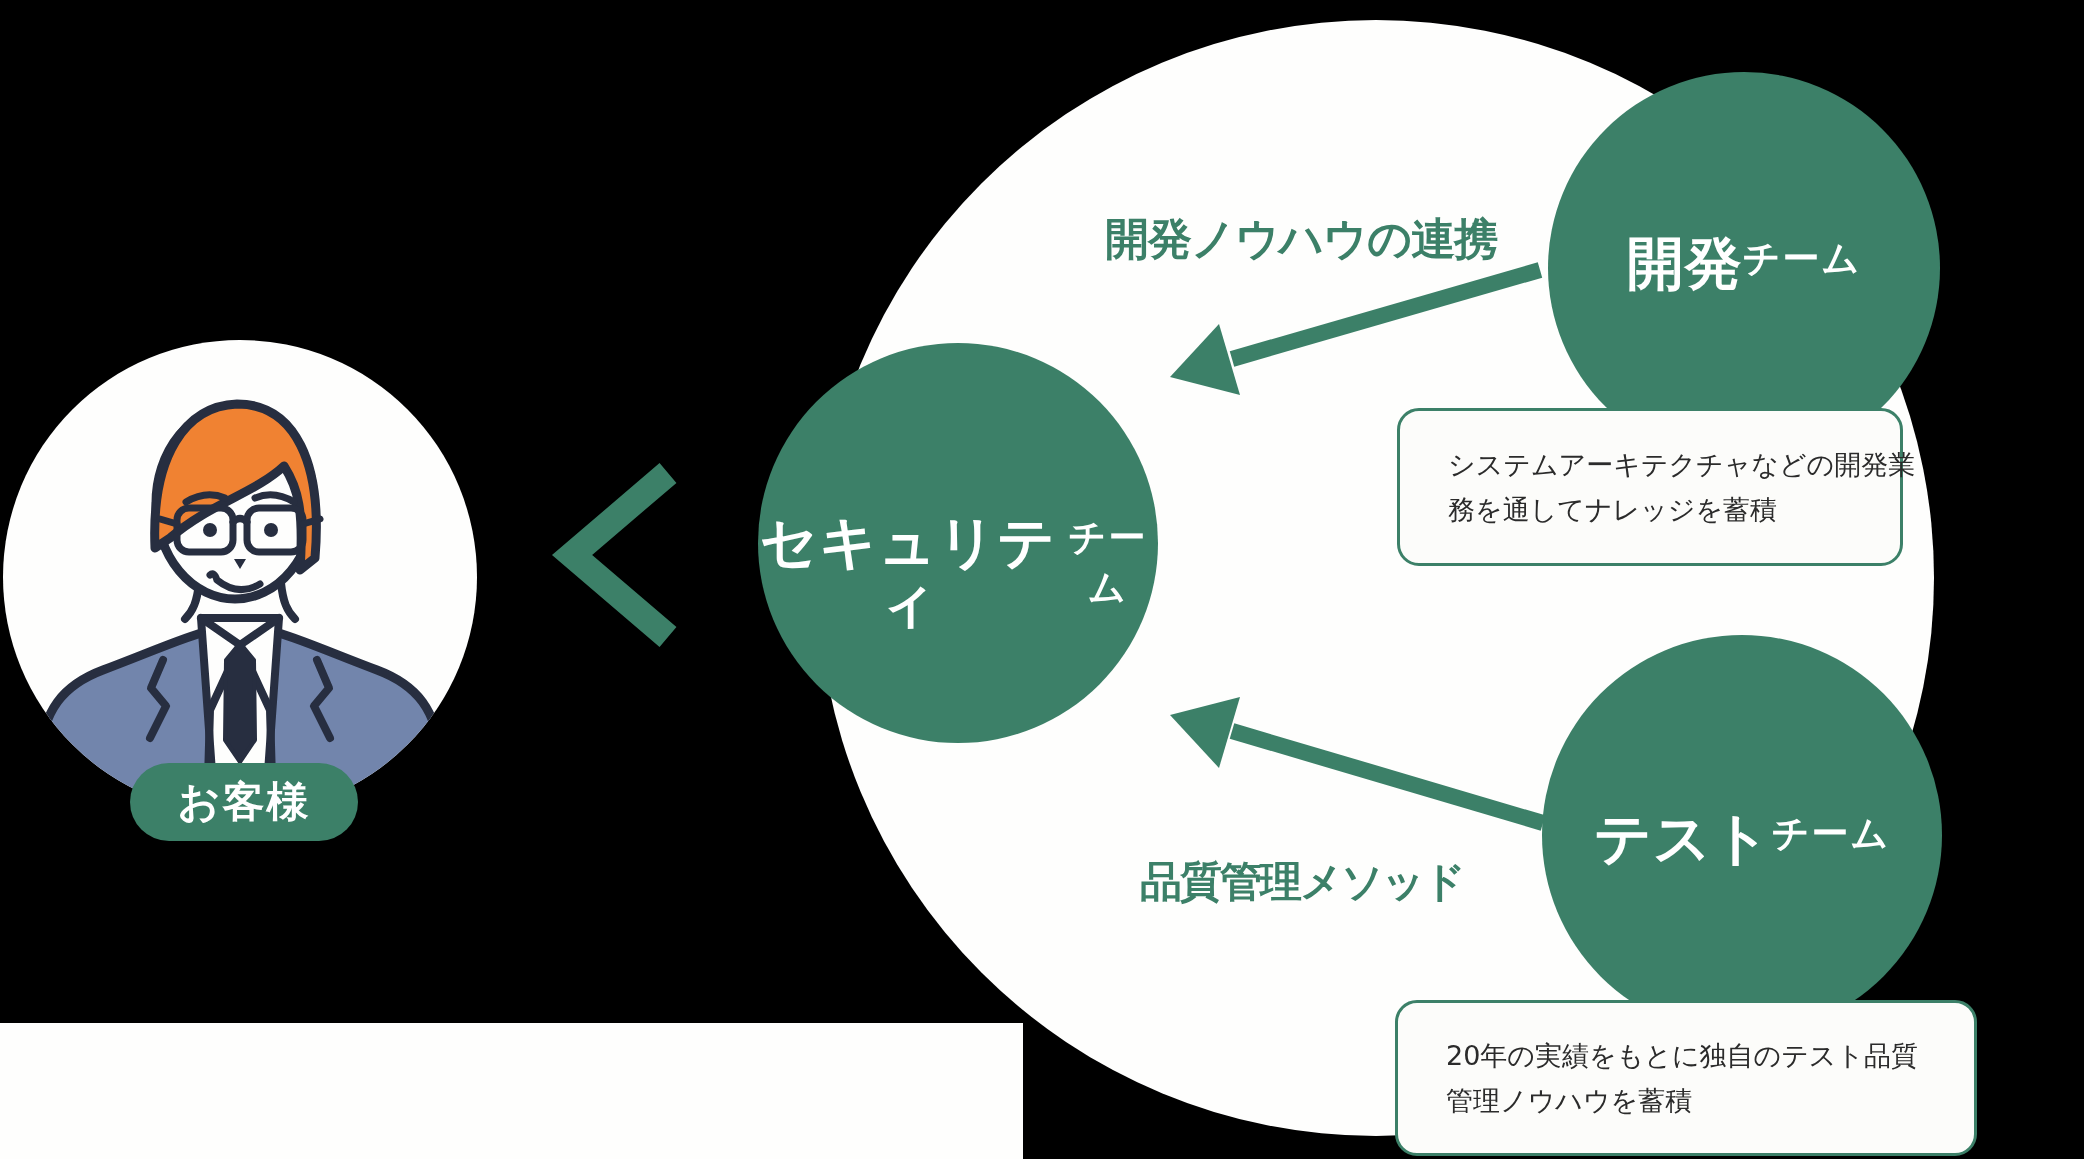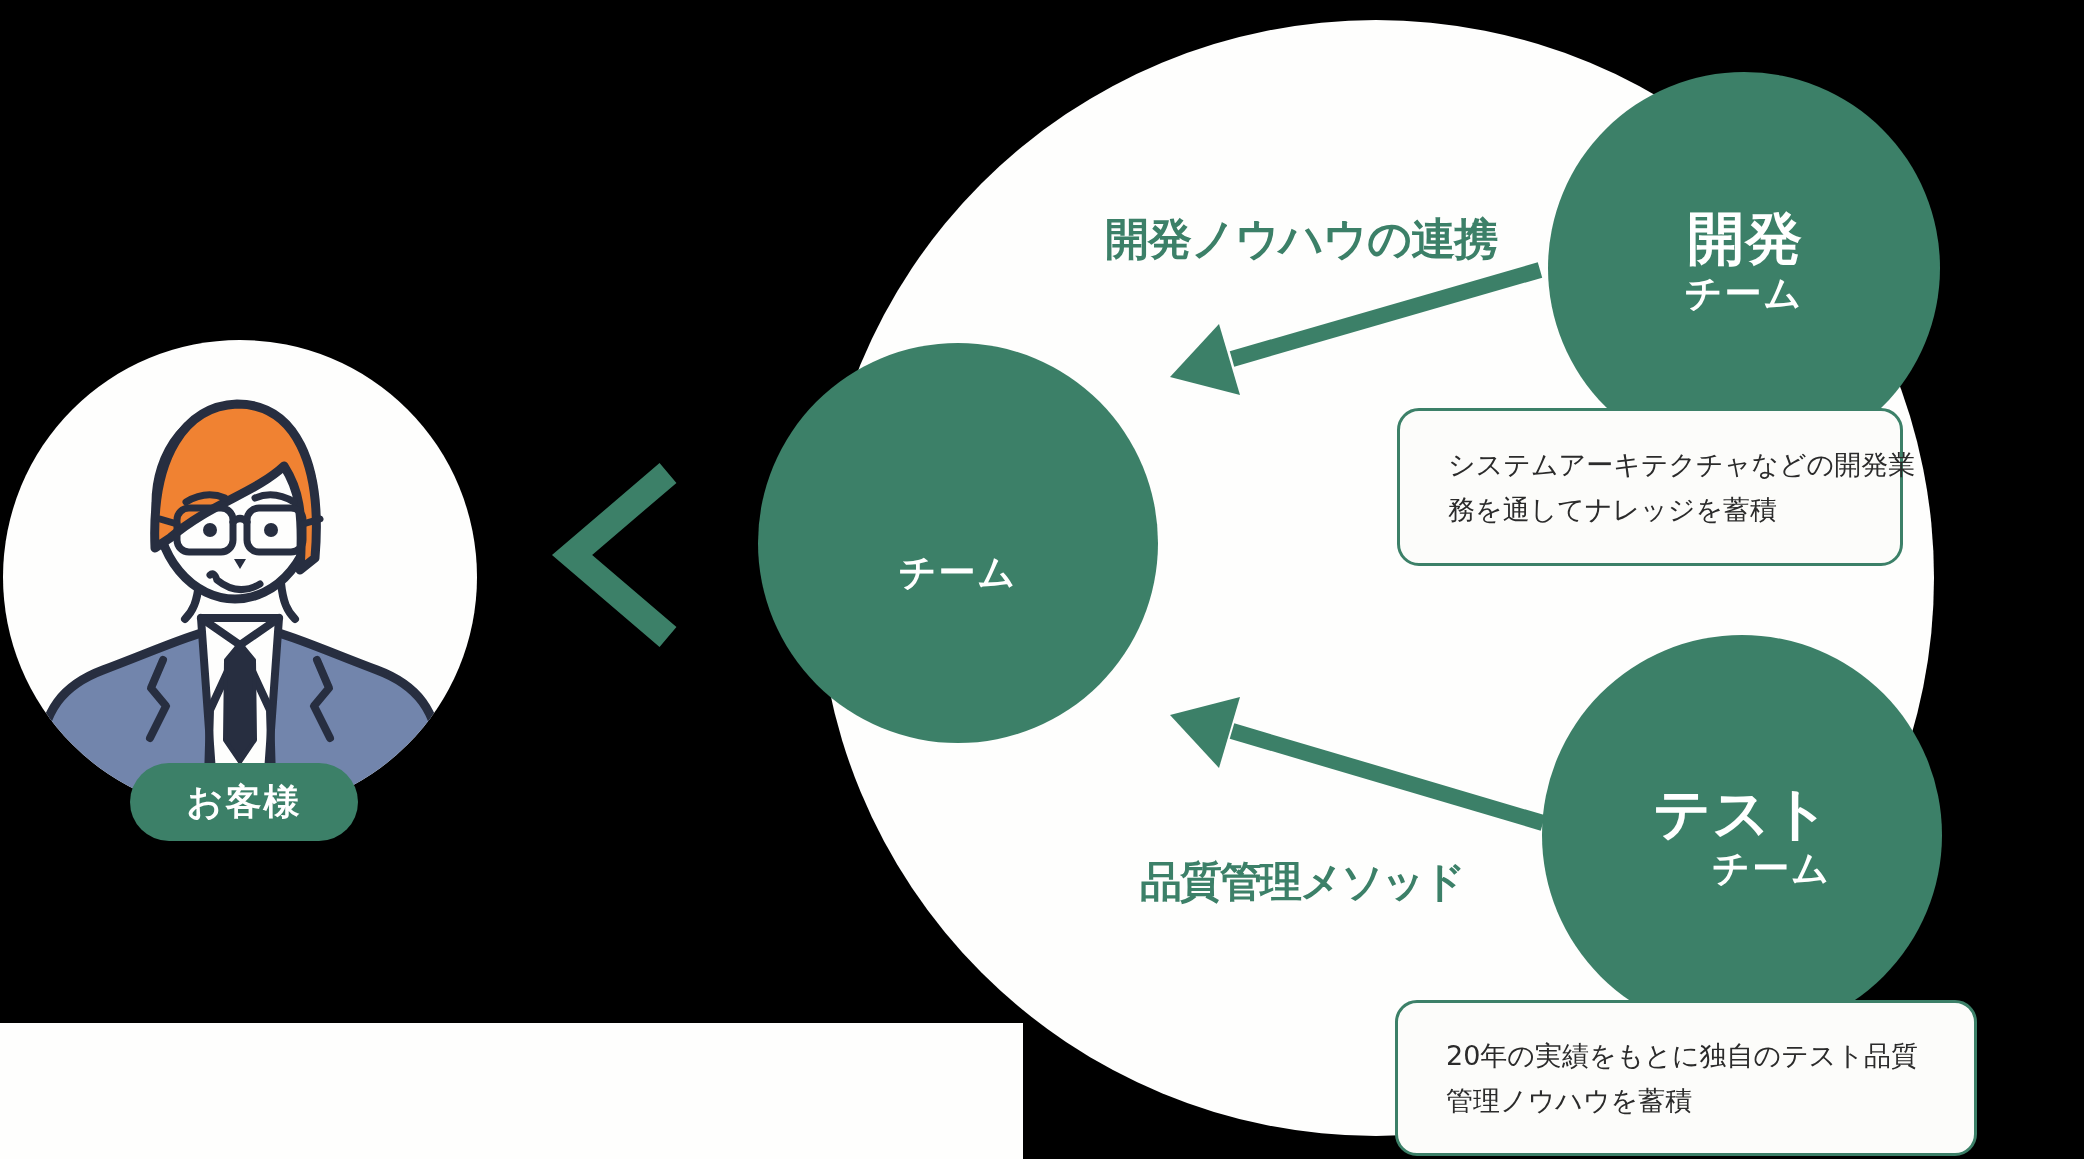--- a/index.html
+++ b/index.html
@@ -35,21 +35,21 @@
     color:var(--text-white);text-align:center;
   }
   .team-circle .team-title{font-size:57px;font-weight:bold;line-height:1.05;letter-spacing:1px;}
   .team-circle .team-sub{font-size:37px;font-weight:bold;letter-spacing:2px;}
   .circle-security{left:758px;top:343px;width:400px;height:400px;}
   .circle-security .inner{transform:translateY(30px);}
   .circle-dev{left:1548px;top:72px;width:392px;height:392px;}
   .circle-dev .inner{transform:translateY(-4px);}
   .circle-test{left:1542px;top:635px;width:400px;height:400px;}
   .circle-test .inner{transform:translateY(4px);}
-  .inner{display:flex;flex-direction:column;align-items:flex-end;}
+  .inner{display:flex;align-items:flex-start;}
   .overlay-svg{left:0;top:0;width:2084px;height:1159px;pointer-events:none;}
   .arrow-label{
     color:var(--green);font-weight:bold;white-space:nowrap;
   }
   .label-dev{left:1105px;top:210px;font-size:44px;letter-spacing:-1px;font-family:Liberation Mono, monospace;}
   .label-test{left:1140px;top:854px;font-size:42px;letter-spacing:-2px;}
   .callout{
     background:var(--callout-bg);
     border:3px solid var(--green);
     border-radius:22px;
@@ -58,21 +58,21 @@
     color:var(--text-dark);
     font-size:27px;line-height:45px;white-space:nowrap;
   }
   .callout-dev{left:1397px;top:408px;width:506px;height:158px;}
   .callout-test{left:1395px;top:1000px;width:582px;height:156px;}
   .customer-wrap{left:3px;top:340px;width:474px;height:474px;}
   .customer-pill{
     left:130px;top:763px;width:228px;height:78px;
     background:var(--green);border-radius:40px;
     display:flex;align-items:center;justify-content:center;
-    color:var(--text-white);font-size:36px;font-weight:bold;letter-spacing:2px;
+    color:var(--text-white);font-size:42px;font-weight:bold;letter-spacing:2px;
   }
 </style>
 </head>
 <body>
 
 <div class="stage">
 
   <div class="abs circle big-white-circle"></div>
 
   <div class="abs corner-rect"></div>
@@ -86,20 +86,21 @@
 
   <div class="abs circle team-circle circle-test">
     <div class="inner">
       <div class="team-title">テスト</div>
       <div class="team-sub">チーム</div>
     </div>
   </div>
 
   <div class="abs circle team-circle circle-security">
     <div class="inner">
+      <div class="team-title">セキュリティ</div>
       <div class="team-sub">チーム</div>
     </div>
   </div>
 
   <svg class="abs overlay-svg" viewBox="0 0 2084 1159">
     <g>
       <line x1="1540" y1="270" x2="1232" y2="359" stroke="#3C8068" stroke-width="16"></line>
       <polygon points="1170,377 1219,324 1240,395" fill="#3C8068"></polygon>
     </g>
     <g>

